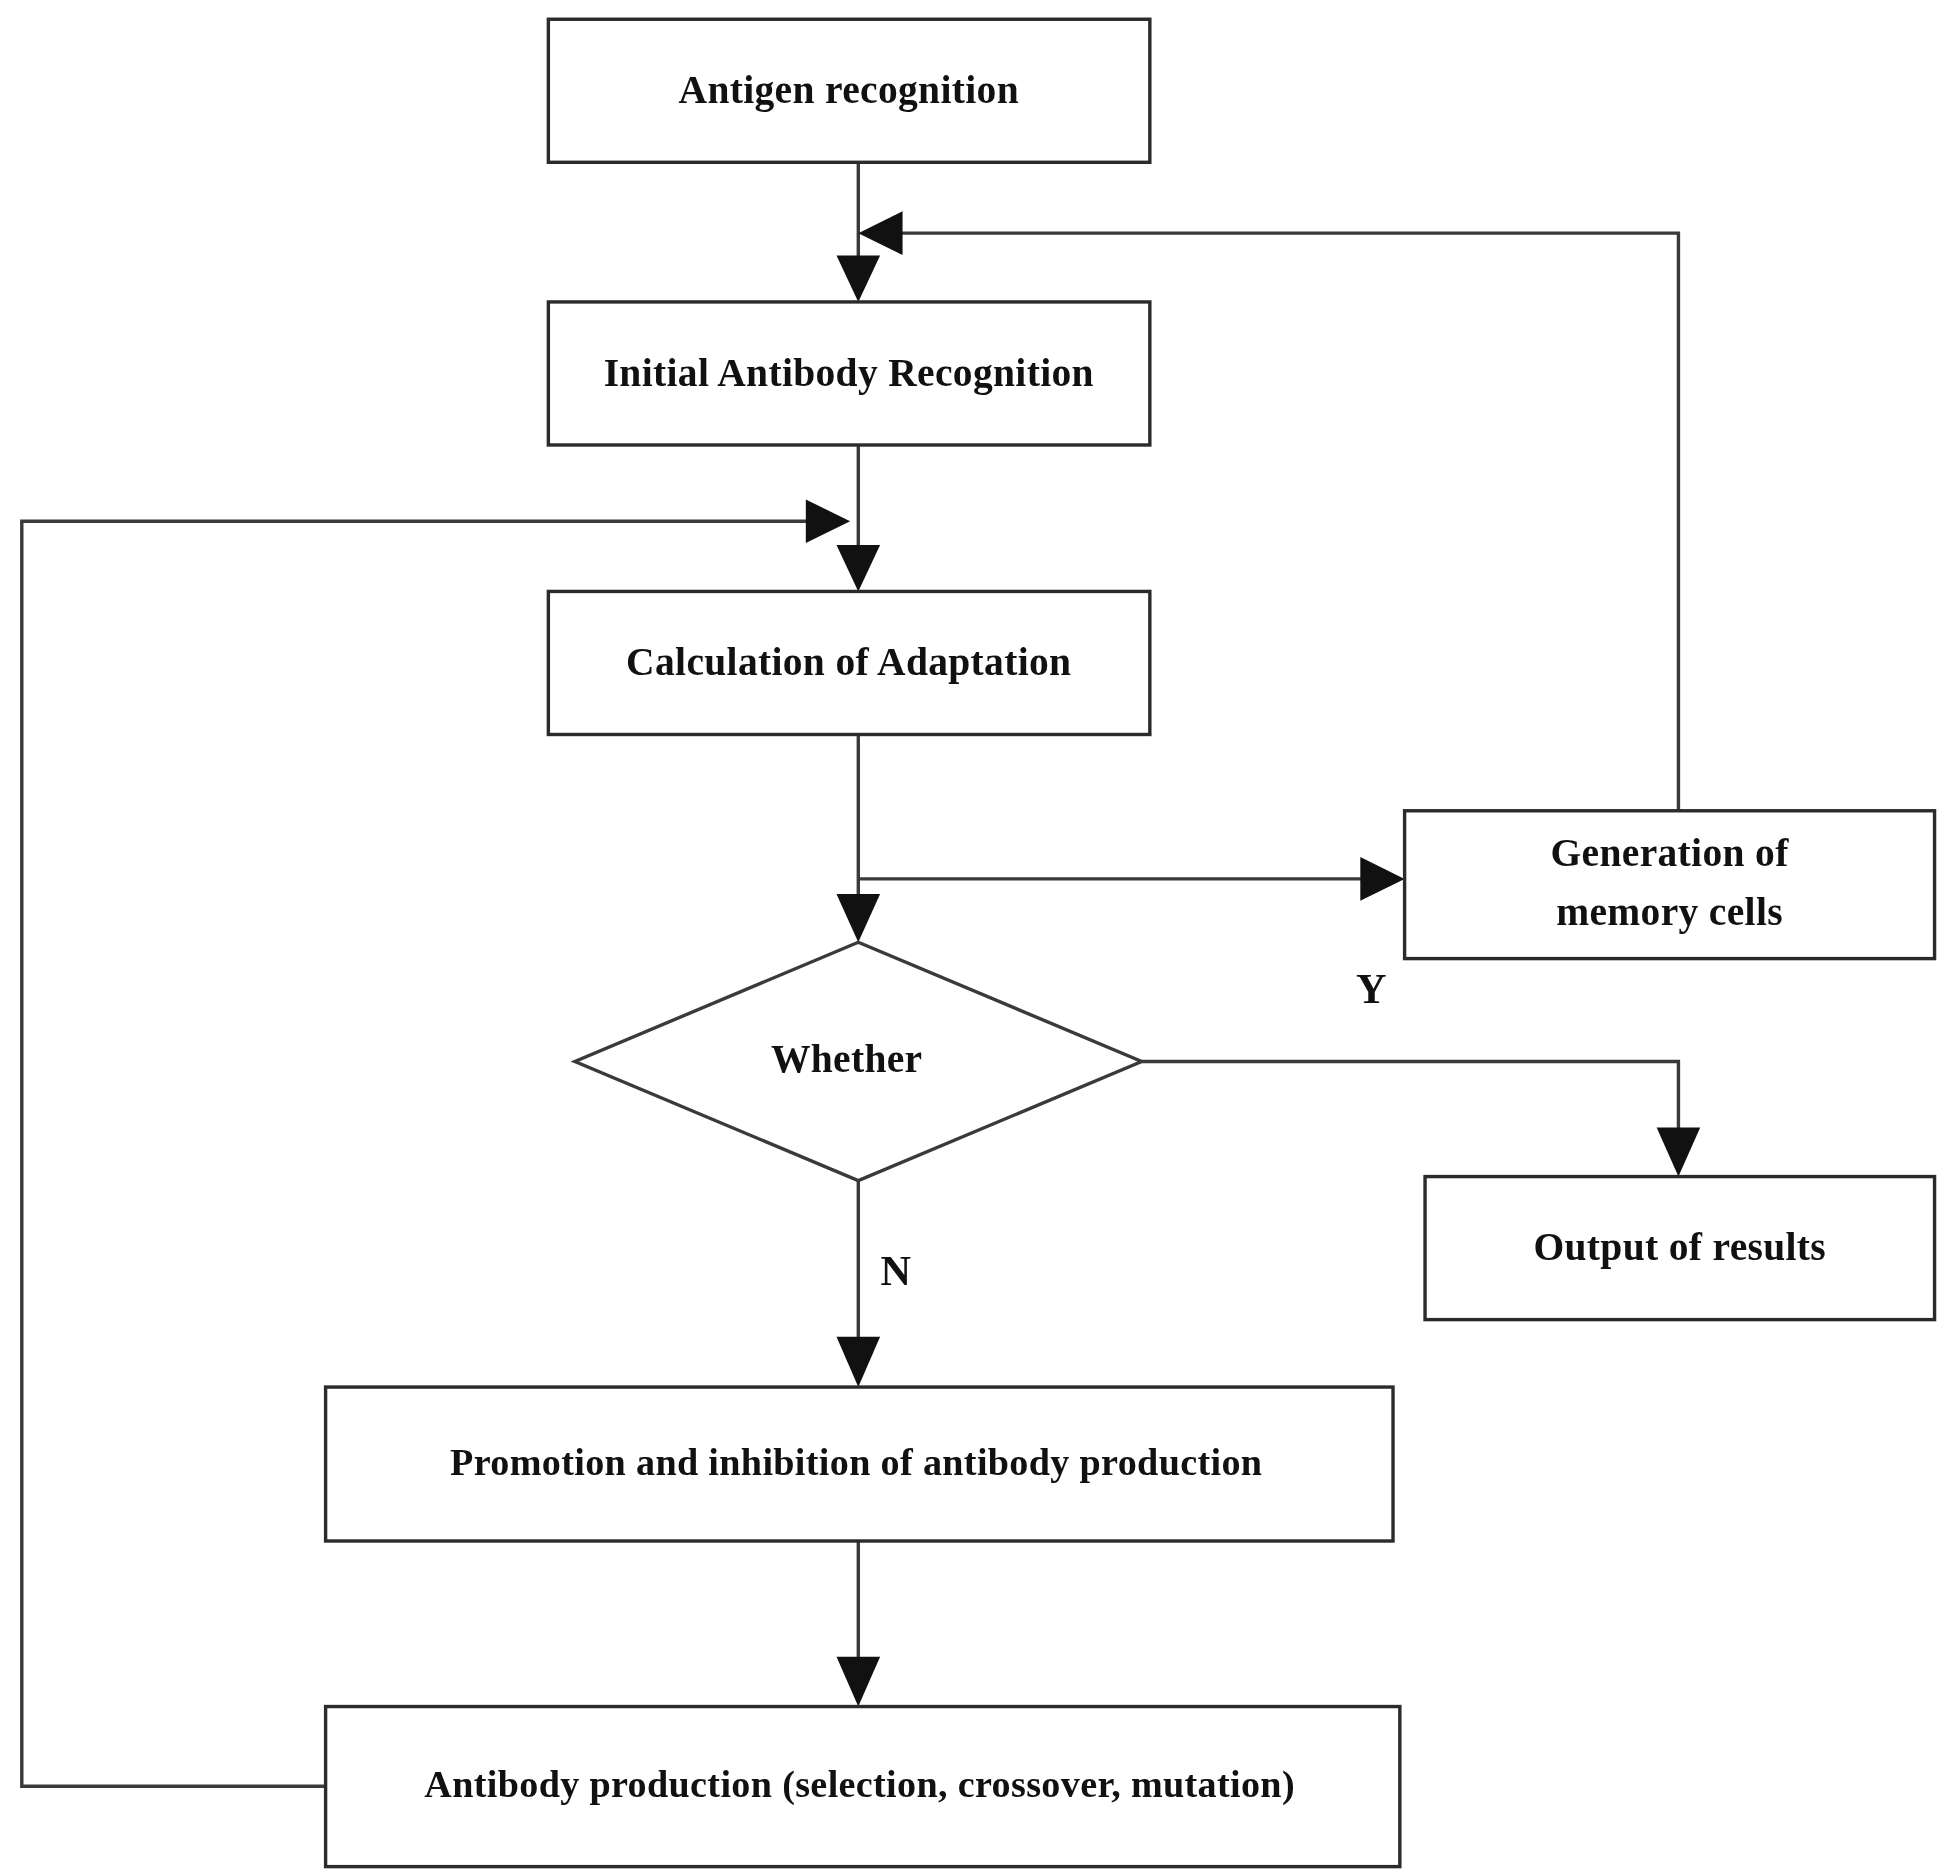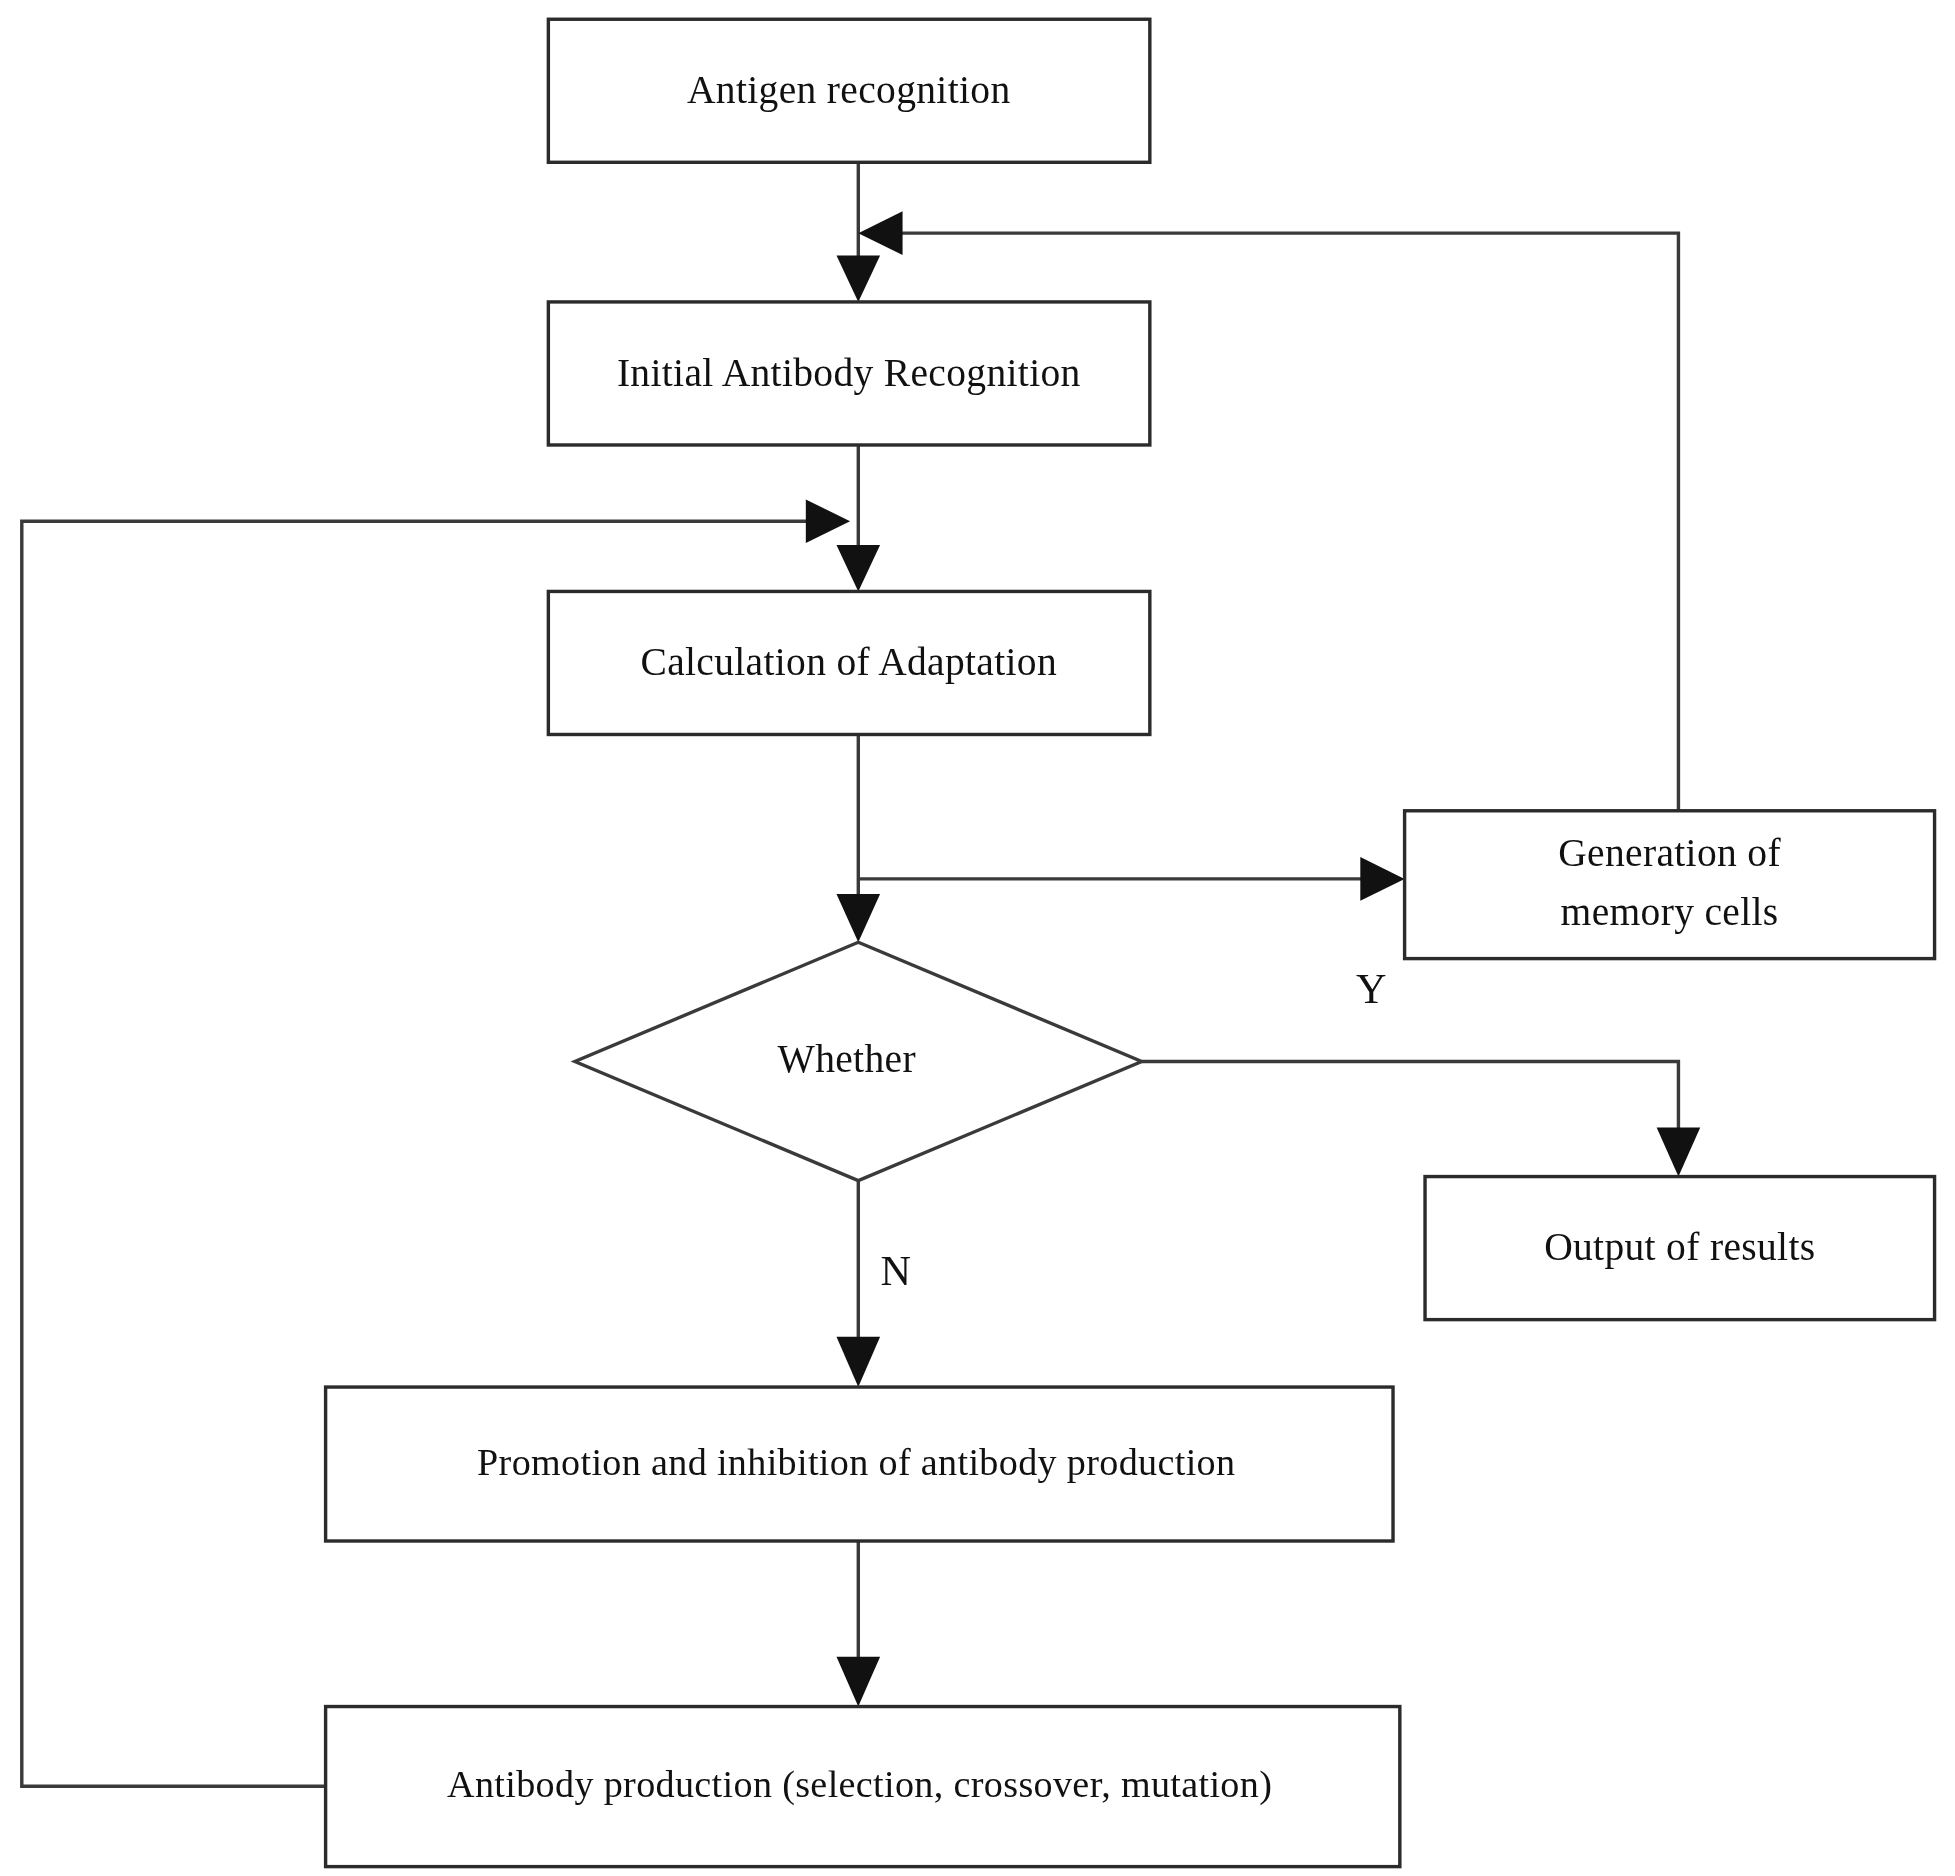--- a/index.html
+++ b/index.html
@@ -9,20 +9,21 @@
   }
   body {
     font-family: "Liberation Serif", "DejaVu Serif", serif;
   }
   #flow-wrap {
     position: relative;
     width: 1955px;
     height: 1877px;
     background: #ffffff;
     overflow: hidden;
+    font-weight: bold;
   }
   svg#flowchart {
     display: block;
     width: 1955px;
     height: 1877px;
   }
   .node-box {
     fill: #ffffff;
     stroke: #2b2b2b;
     stroke-width: 5;

